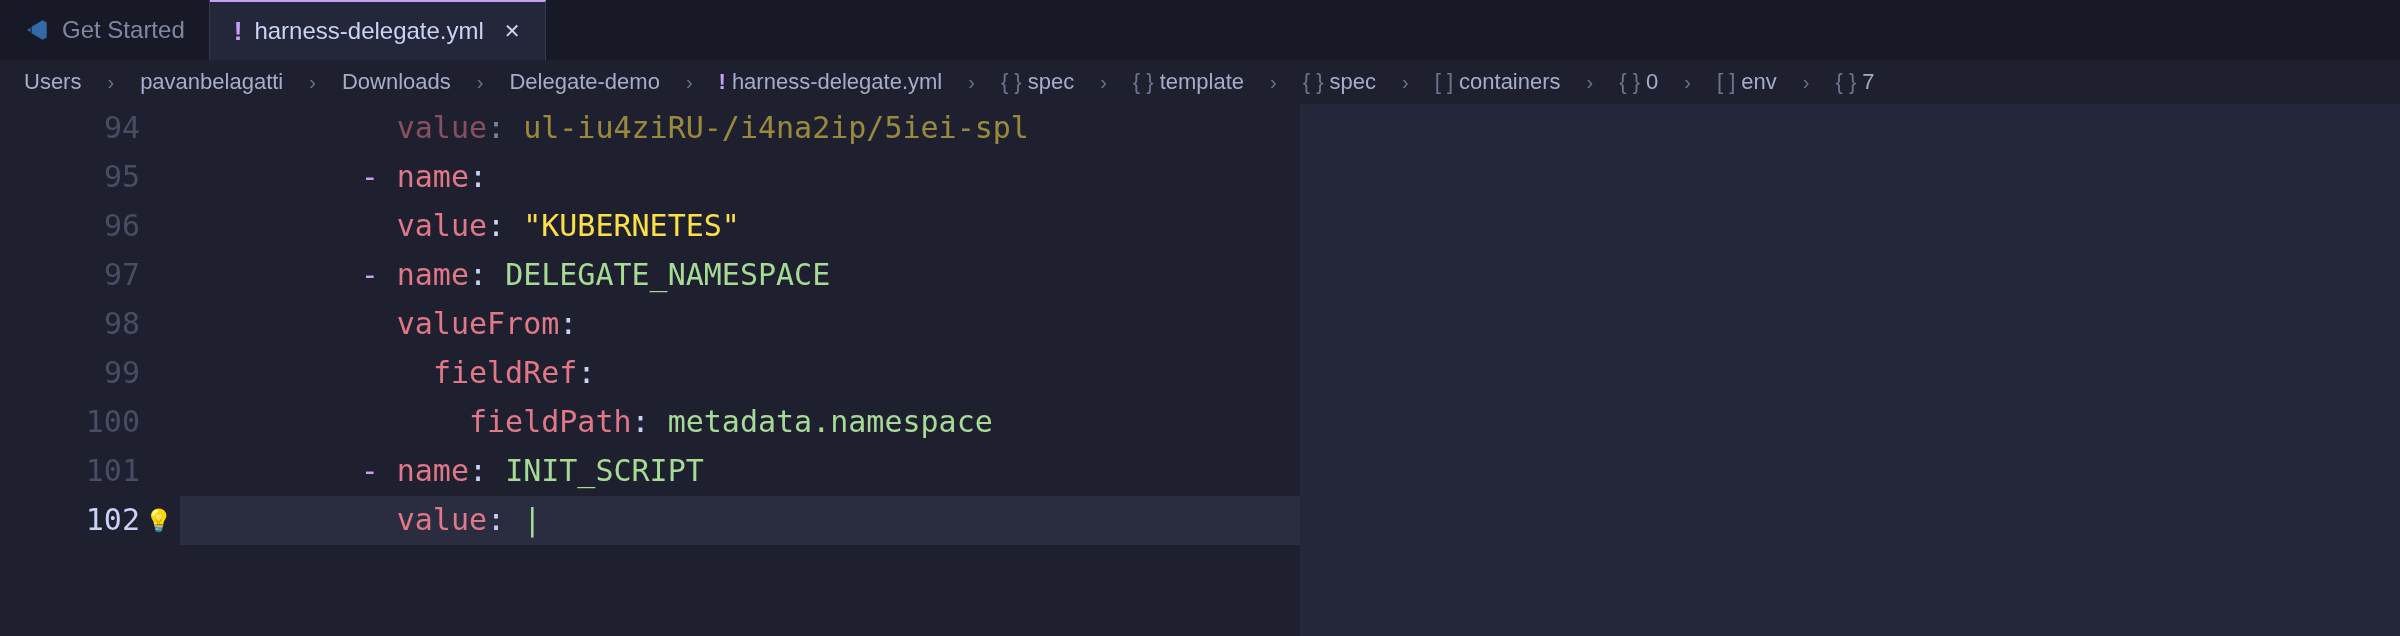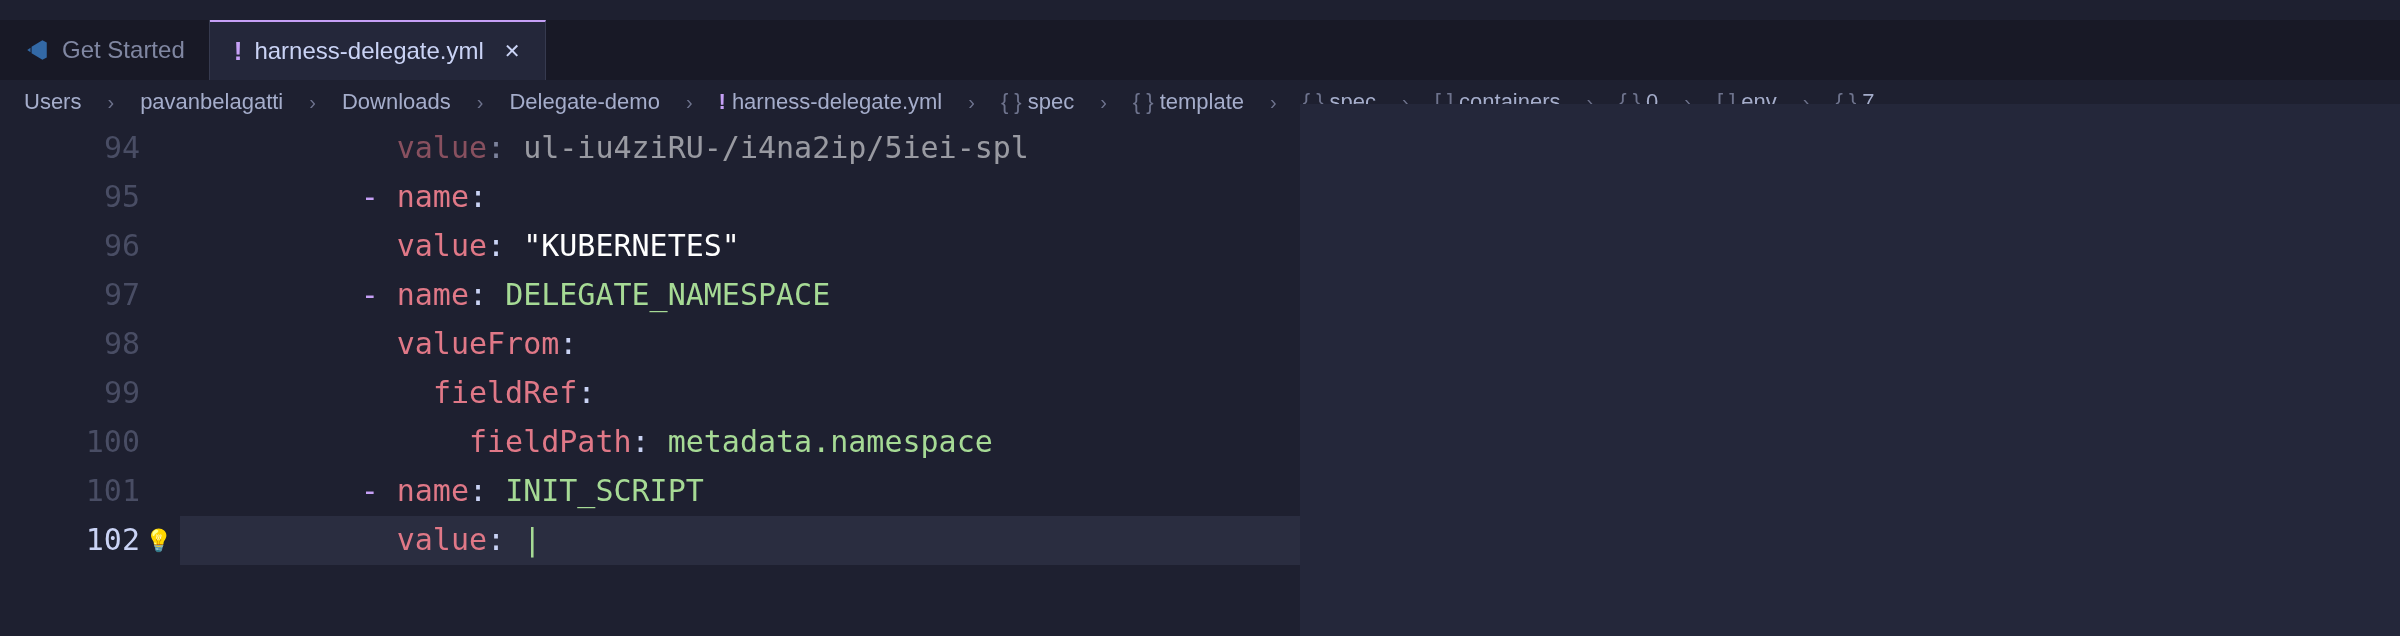--- a/index.html
+++ b/index.html
@@ -13,21 +13,20 @@
       font-family: -apple-system, BlinkMacSystemFont, "Segoe UI", sans-serif;
       width: 2400px;
       height: 636px;
       overflow: hidden;
     }
     .tabs {
       display: flex;
       background: #181926;
       height: 60px;
       align-items: stretch;
-      margin-top: 20px;
     }
     .tab {
       display: flex;
       align-items: center;
       padding: 0 24px;
       gap: 12px;
       font-size: 24px;
       color: #8087a2;
       border-right: 1px solid #363a4f;
       cursor: pointer;
@@ -116,21 +115,21 @@
       white-space: pre;
     }
     .code-line.dimmed {
       opacity: 0.55;
     }
     .code-line.current {
       background: #2a2d40;
     }
     .key { color: #e07887; }
     .value { color: #a6da95; }
-    .string { color: #ffffff; }
+    .string { color: #fde047; }
     .dash { color: #c6a0f6; }
     .indent-guide {
       color: #363a4f;
     }
     .lightbulb {
       position: absolute;
       left: -35px;
       color: #eed49f;
       font-size: 22px;
     }

